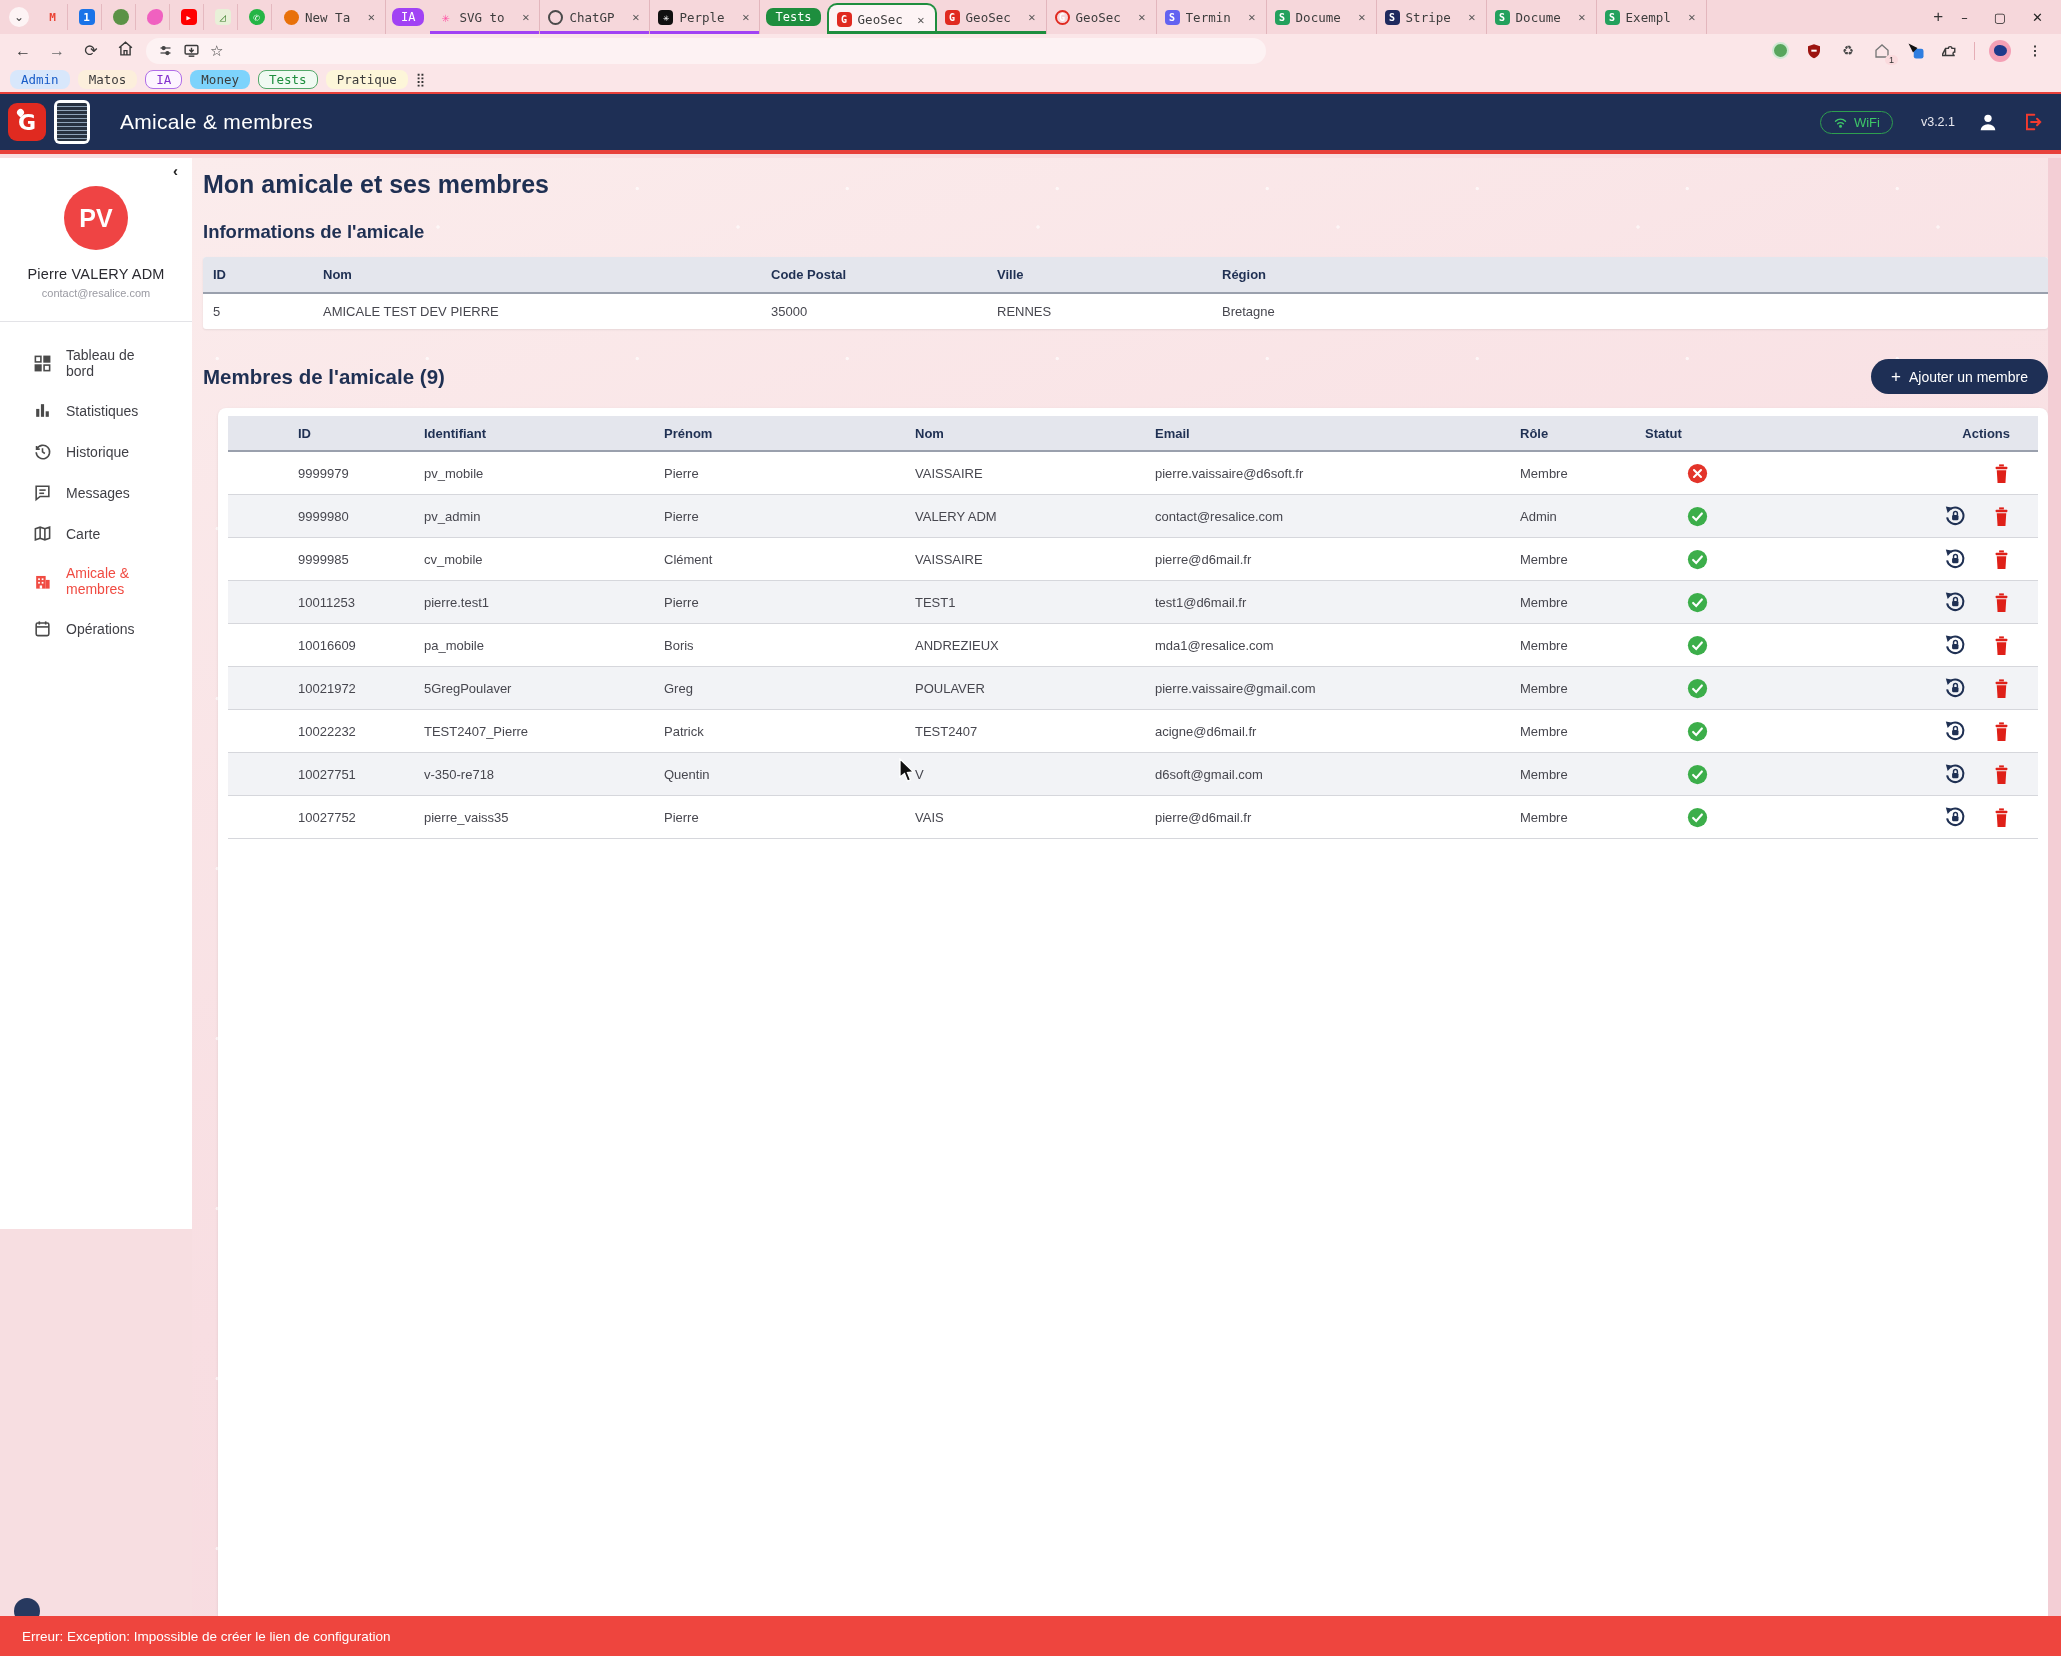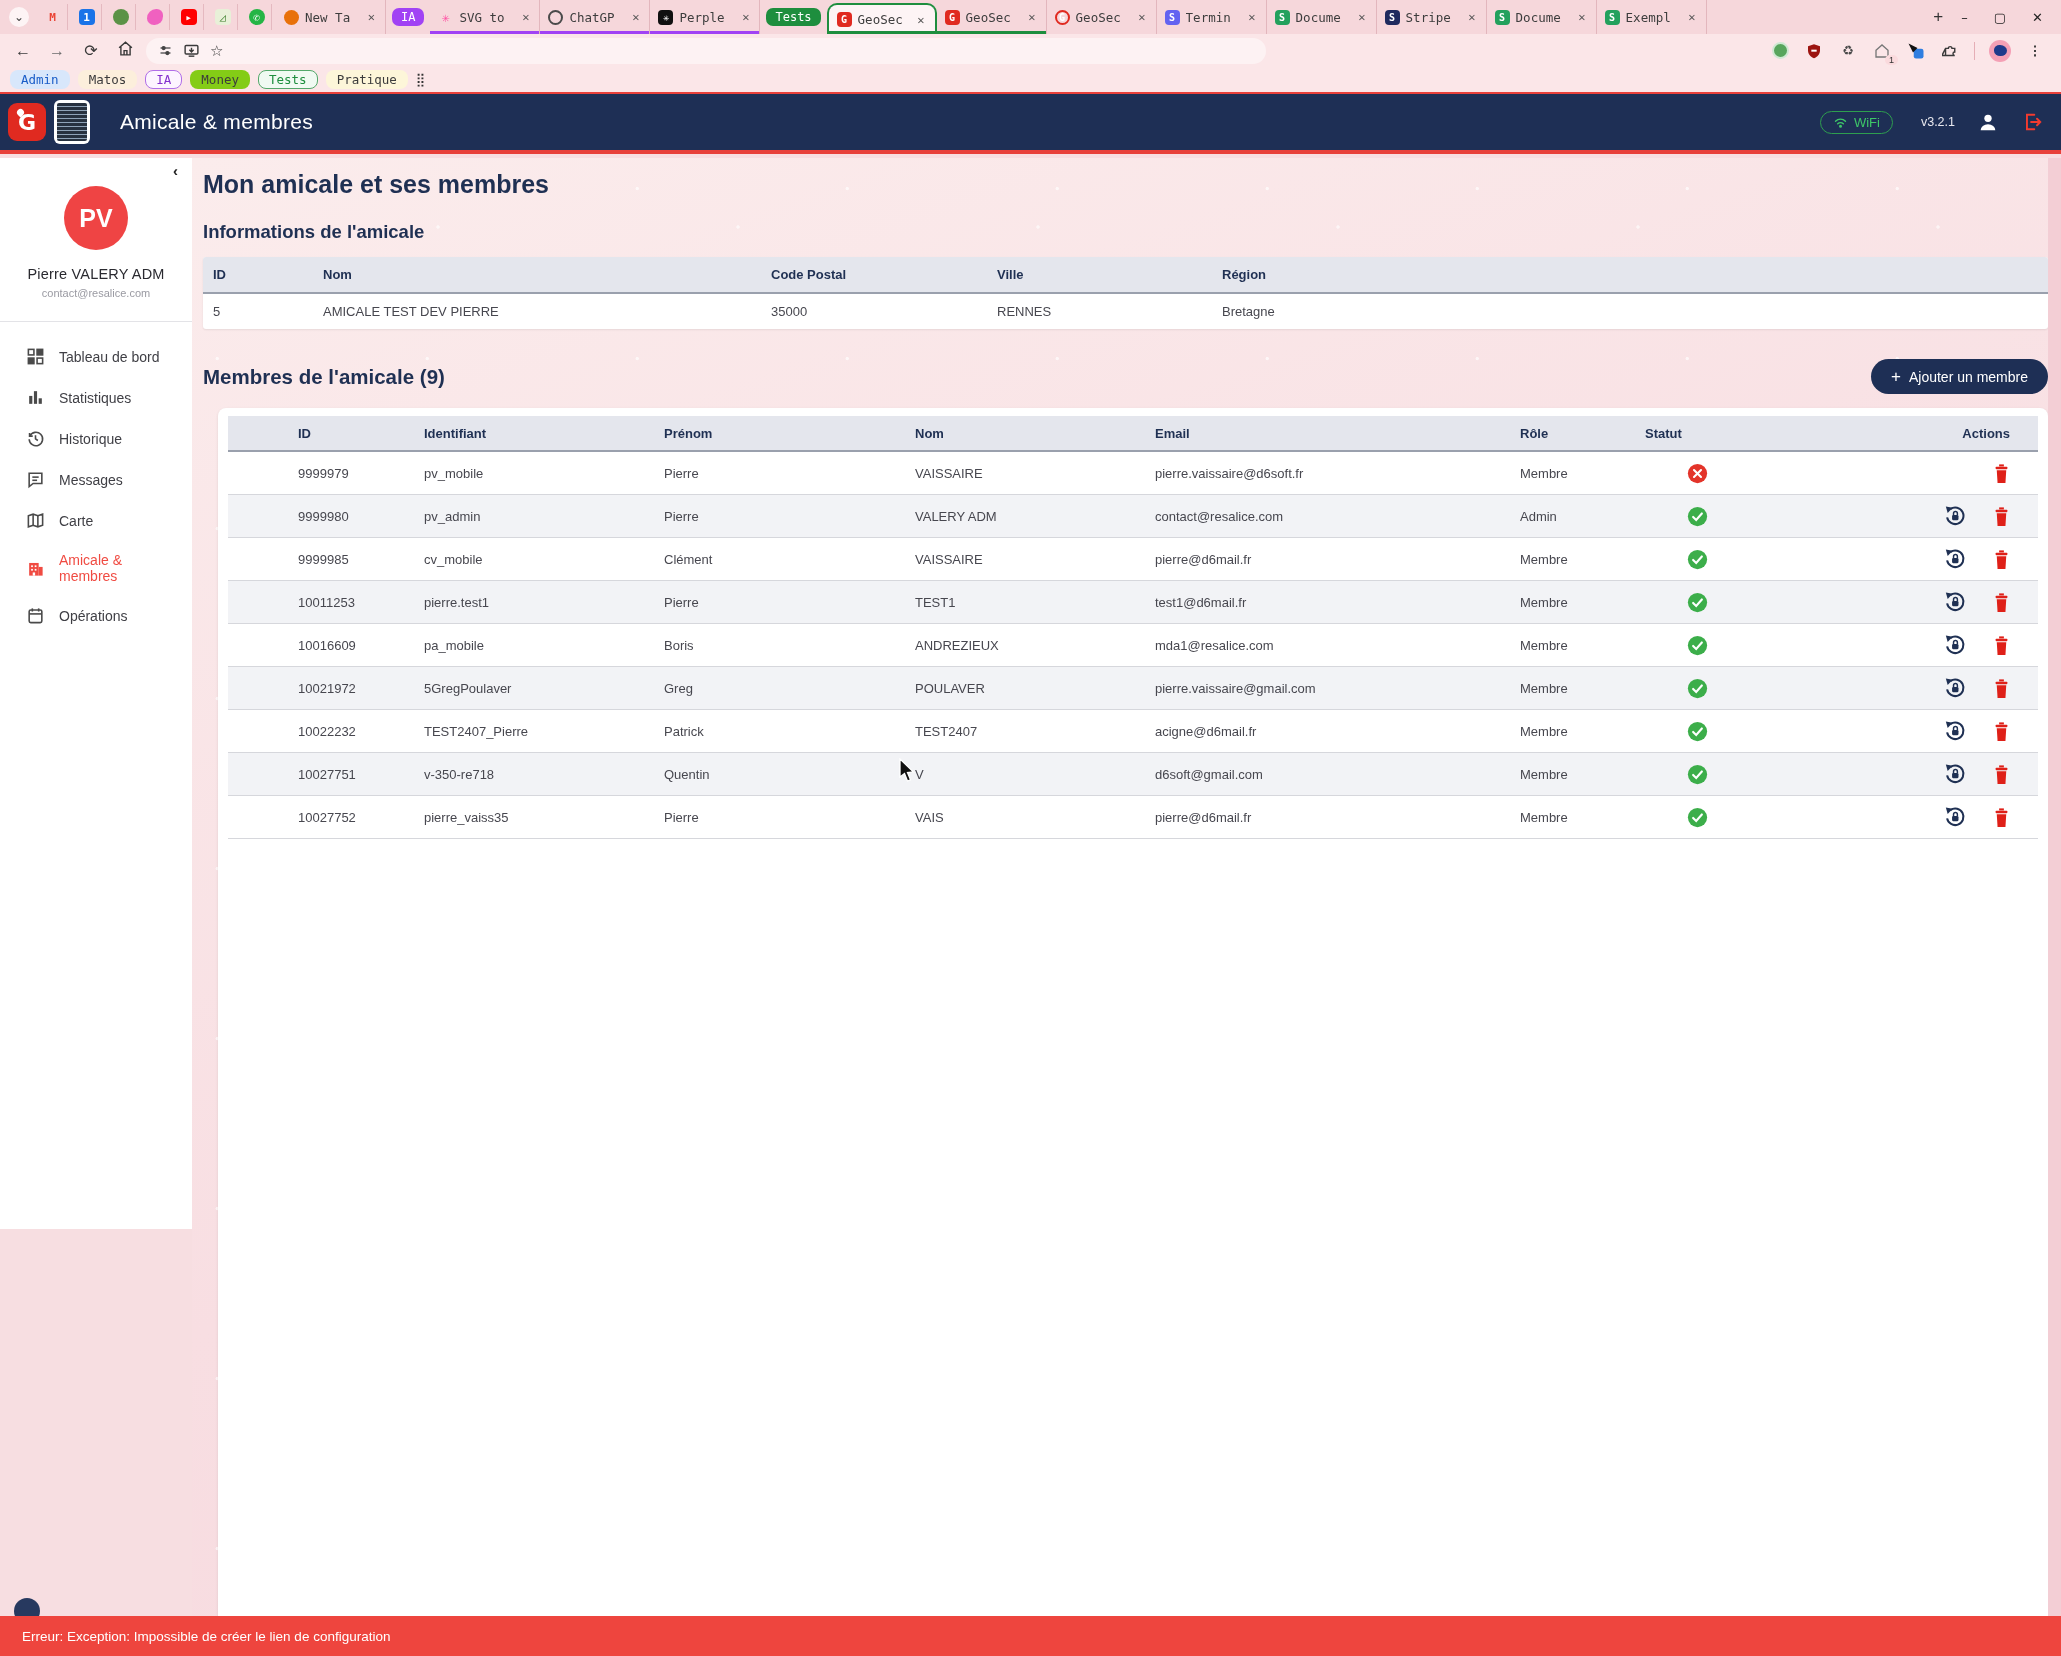--- a/index.html
+++ b/index.html
@@ -52,21 +52,21 @@
   .wifi-pill { border:1px solid #2e9e4f; border-radius:14px; padding:3px 12px; display:flex; align-items:center; gap:6px; color:#3ec768; font-size:13px; }
   .ver { color:#e8e8ee; font-size:12.5px;margin-left:6px; }
 
   
   .sidebar { position:absolute; top:158px; left:0; width:192px; height:1071px; background:#fff; }
   .collapse { position:absolute; top:4px; right:14px; font-size:15px; color:#222; font-weight:bold; }
   .profile { text-align:center; padding-top:28px; padding-bottom:22px; border-bottom:1px solid #e3e3e7; }
   .avatar-big { width:64px; height:64px; border-radius:50%; background:#ef4444; color:#fff; font-size:25px; display:flex; align-items:center; justify-content:center; margin:0 auto 16px;font-weight:bold; }
   .uname { font-size:14.5px; color:#2a2a30; letter-spacing:.2px; }
   .uemail { font-size:11px; color:#9a9aa2; margin-top:5px; }
-  .nav { padding:14px 8px; }
+  .nav { padding:14px 15px; }
   .nav-item { display:flex; align-items:center; gap:14px; padding:11px 18px; color:#3f3f45; font-size:14px; }
   .nav-item svg { width:19px; height:19px; flex:none; }
   .nav-item.active { color:#f04b42; }
 
   
   .main { position:absolute; top:158px; left:192px; right:0; bottom:40px;
     background:
       radial-gradient(circle at 12% 18%, rgba(255,255,255,.65) 1.3px, transparent 2px),
       radial-gradient(circle at 55% 60%, rgba(255,255,255,.5) 1.2px, transparent 2px),
       radial-gradient(circle at 82% 30%, rgba(255,255,255,.6) 1.4px, transparent 2px),
@@ -267,21 +267,21 @@
       <span class="avatar-sm">
           <i></i>
         </span>
       <span class="ext" style="color:#333;font-weight:bold">⋮</span>
     </div>
   </div>
   <div class="bookmarks" id="bookmarks">
       <span class="bm" style="background: rgb(216, 231, 251); color: rgb(26, 93, 200); border-color: transparent;">Admin</span>
       <span class="bm" style="background: rgb(252, 239, 220); color: rgb(60, 60, 60); border-color: transparent;">Matos</span>
       <span class="bm" style="background: rgb(253, 244, 255); color: rgb(132, 48, 206); border-color: rgb(176, 110, 232);">IA</span>
-      <span class="bm" style="background: #84cc16; color: rgb(60, 60, 60); border-color: transparent;">Money</span>
+      <span class="bm" style="background: #7dd3fc; color: rgb(60, 60, 60); border-color: transparent;">Money</span>
       <span class="bm" style="background: rgb(240, 250, 242); color: rgb(30, 142, 62); border-color: rgb(83, 168, 106);">Tests</span>
       <span class="bm" style="background: rgb(253, 246, 217); color: rgb(60, 60, 60); border-color: transparent;">Pratique</span>
       <span class="bm-apps">⣿</span>
     </div>
 </div>
 
 <div class="app-header">
   <div class="logo">
       <b>G</b>
       <i></i>

